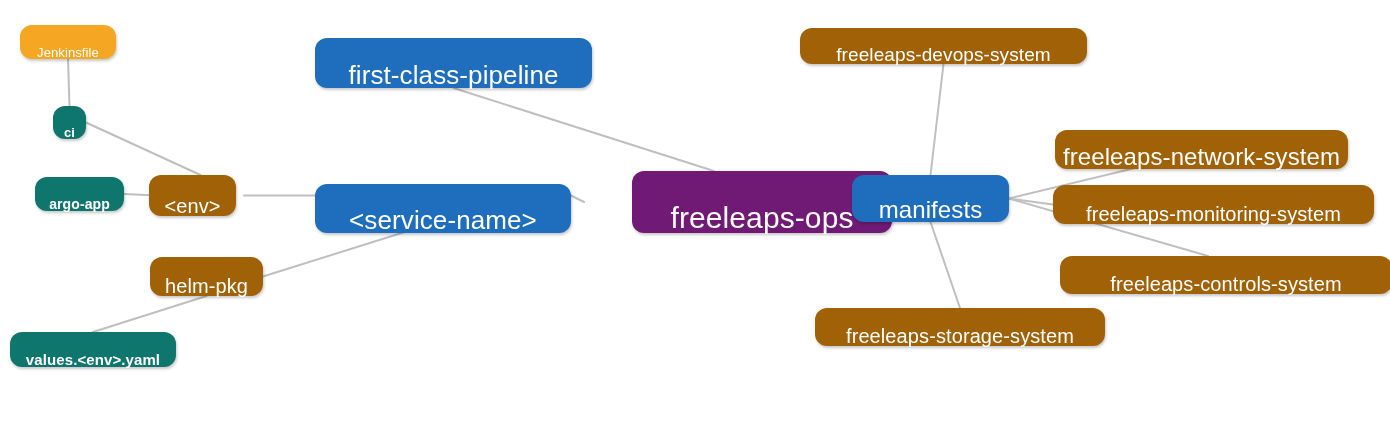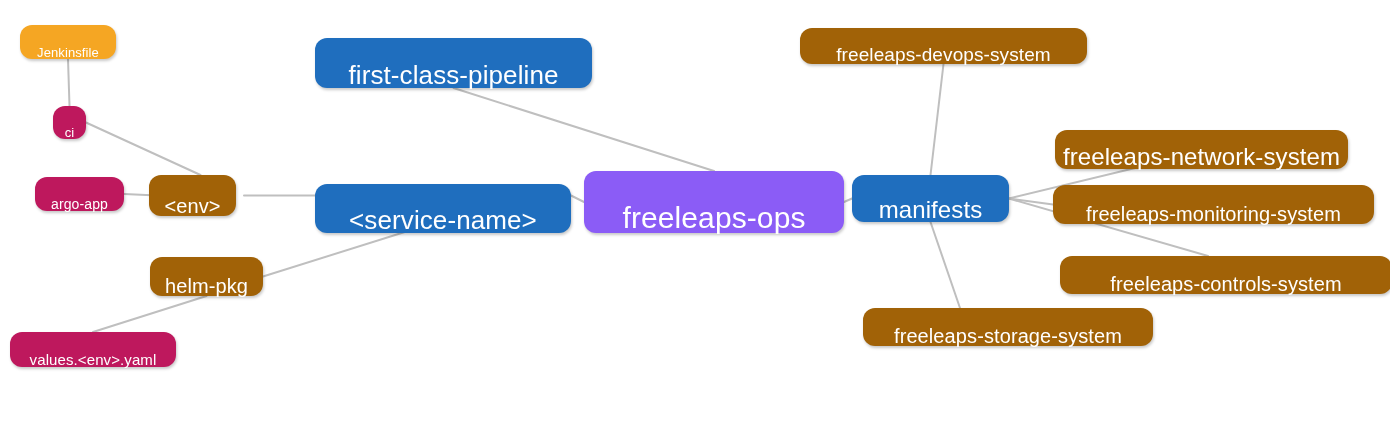--- a/index.html
+++ b/index.html
@@ -36,41 +36,41 @@
     border-radius: 12px;
     color: #ffffff;
     white-space: nowrap;
     letter-spacing: 0.1px;
     box-shadow: 1px 2px 3px rgba(0,0,0,0.22);
     line-height: 1;
     user-select: none;
   }
   
   .n-orange  { background: #f5a623; }
-  .n-red     { background: #be185d; }
+  .n-red     { background: #0f766e; font-weight: bold; }
   .n-green   { background: #a16207; }
   .n-blue    { background: #1f6ebe; }
-  .n-dark    { background: #8b5cf6; }
+  .n-dark    { background: #701a75; margin-left: 48px; }
 
   
   .nd-jenkinsfile      { left: 20px;   top: 25px;  width: 96px;  height: 34px;  font-size: 13px; }
   .nd-ci               { left: 53px;   top: 106px; width: 33px;  height: 33px;  font-size: 13px; }
   .nd-argo-app         { left: 35px;   top: 177px; width: 89px;  height: 34px;  font-size: 14px; }
   .nd-env              { left: 149px;  top: 175px; width: 87px;  height: 41px;  font-size: 20px; }
   .nd-first-class      { left: 315px;  top: 38px;  width: 277px; height: 50px;  font-size: 26px; }
   .nd-service-name     { left: 315px;  top: 184px; width: 256px; height: 49px;  font-size: 26px; }
   .nd-freeleaps-ops    { left: 584px;  top: 171px; width: 260px; height: 62px;  font-size: 30px; }
   .nd-manifests        { left: 852px;  top: 175px; width: 157px; height: 47px;  font-size: 24px; }
   .nd-helm-pkg         { left: 150px;  top: 257px; width: 113px; height: 39px;  font-size: 20px; }
   .nd-values-yaml      { left: 10px;   top: 332px; width: 166px; height: 35px;  font-size: 15px; }
   .nd-devops           { left: 800px;  top: 28px;  width: 287px; height: 36px;  font-size: 19px; }
   .nd-network          { left: 1055px; top: 130px; width: 293px; height: 39px;  font-size: 24px; }
   .nd-monitoring       { left: 1053px; top: 185px; width: 321px; height: 39px;  font-size: 20px; }
   .nd-controls         { left: 1060px; top: 256px; width: 332px; height: 38px;  font-size: 20px; }
-  .nd-storage          { left: 863px;  top: 308px; width: 290px; height: 38px;  font-size: 20px; }
+  .nd-storage          { left: 815px;  top: 308px; width: 290px; height: 38px;  font-size: 20px; }
 </style>
 </head>
 <body>
 
 <div id="mindmap-canvas">
 
   <svg id="edge-layer" viewBox="0 0 1390 421" xmlns="http://www.w3.org/2000/svg">
       <line x1="584" y1="202" x2="571" y2="195.5" stroke="#bfbfbf" stroke-width="2" stroke-linecap="round"></line>
       <line x1="714" y1="171" x2="453.5" y2="88" stroke="#bfbfbf" stroke-width="2" stroke-linecap="round"></line>
       <line x1="844" y1="202" x2="852" y2="198.5" stroke="#bfbfbf" stroke-width="2" stroke-linecap="round"></line>

